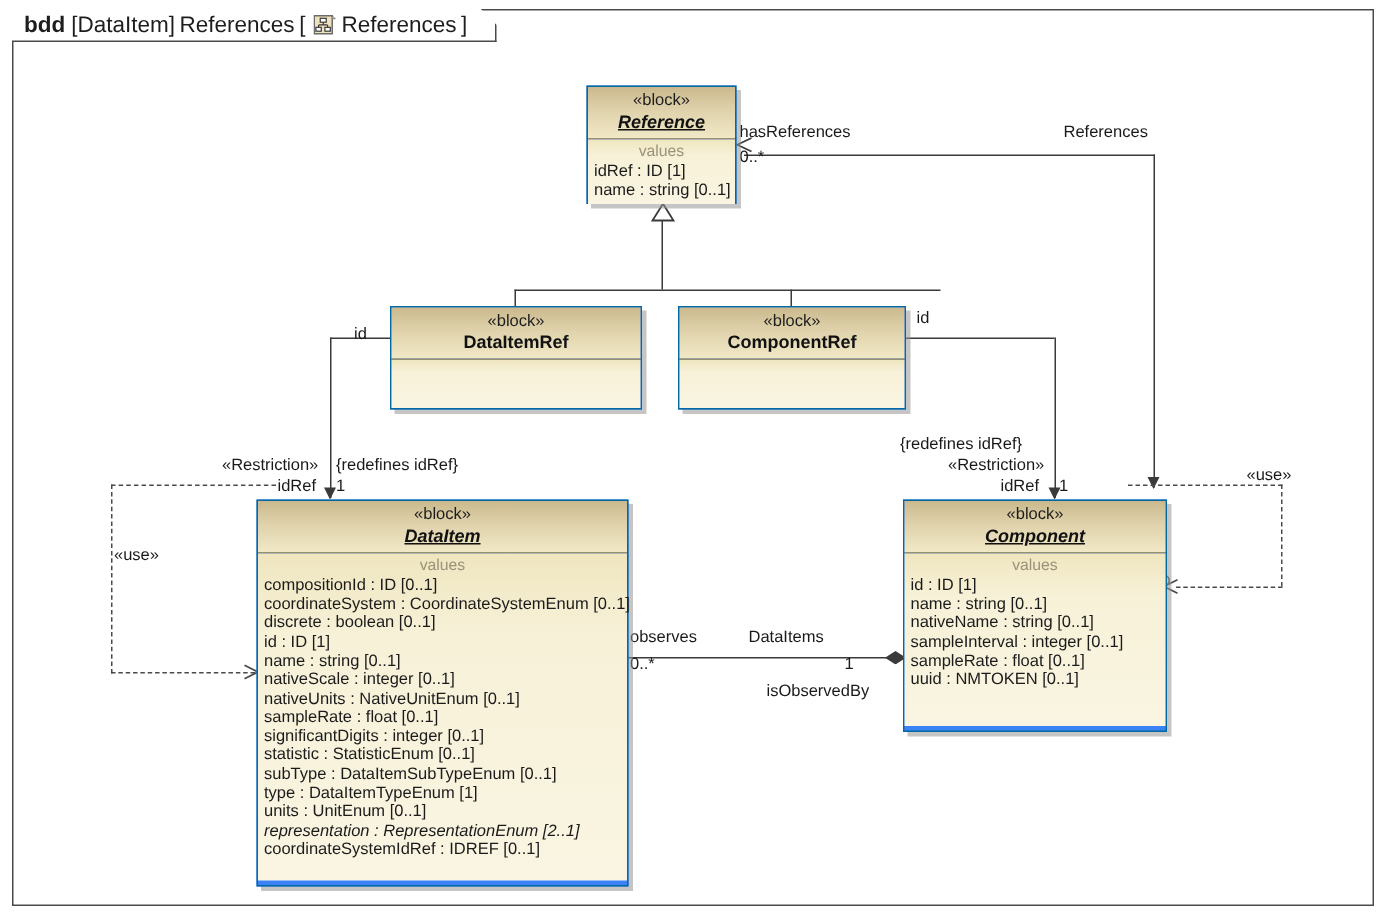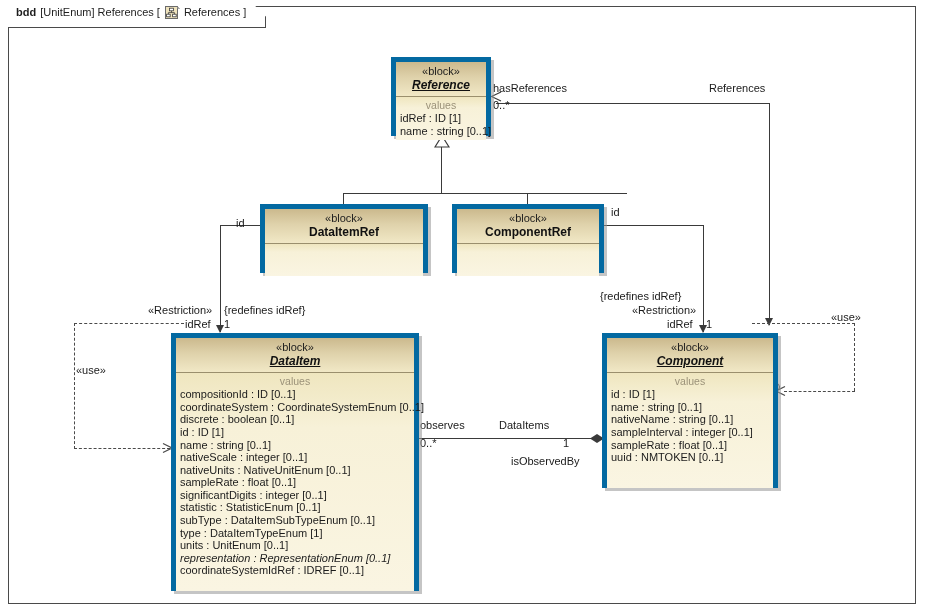--- a/index.html
+++ b/index.html
@@ -20,40 +20,40 @@
     box-sizing:border-box;
     background:#ffffff;
   }
   .frame-tab{
     position:absolute;left:8px;top:6px;
     height:22px;
     border:1.5px solid #4a4a4a;
     border-left:none;border-top:none;
     background:#ffffff;
     box-sizing:border-box;
-    display:flex;
+    display:flex;align-items:center;
     padding:0 4px 0 8px;
-    font-size:11px;color:#1d1d1d;
+    font-size:15px;color:#1d1d1d;
     white-space:nowrap;
     
     clip-path:polygon(0 0, calc(100% - 11px) 0, 100% 11px, 100% 100%, 0 100%);
     padding-right:16px;
   }
   .frame-tab .kw{font-weight:bold;margin-right:4px;}
   .frame-tab .seg{margin-right:3px;}
   .dgm-icon{
     display:inline-block;width:15px;height:14px;
     margin:0 4px 0 2px;position:relative;vertical-align:middle;
   }
 
   
   .block{
     position:absolute;
     box-sizing:border-box;
-    border:5px solid #0369a1;
+    border:1px solid #0369a1;
     background:#3b82f6;
     box-shadow:3px 3px 0 0 rgba(150,150,150,0.55);
   }
   .block .hdr{
     background:linear-gradient(to bottom,#cbb98d 0%,#dfd2ab 45%,#f1e8c6 100%);
     border-bottom:1px solid #9a8f6d;
     text-align:center;
     padding:3px 4px 4px 4px;
     line-height:1.18;
   }
@@ -112,21 +112,21 @@
 </style>
 </head>
 <body>
 
 <div id="canvas">
 
   <div class="frame"></div>
 
   <div class="frame-tab">
     <span class="kw">bdd</span>
-    <span class="seg">[UnitEnum]</span>
+    <span class="seg">[DataItem]</span>
     <span class="seg">References</span>
     <span class="seg">[</span>
     <span class="dgm-icon">
       <svg width="15" height="14" viewBox="0 0 15 14">
         <rect x="0.5" y="0.5" width="12" height="12" fill="#efe3bd" stroke="#6b6b6b"></rect>
         <path d="M12.5 0.5 L14.5 2.5 L12.5 2.5 Z" fill="#ffffff" stroke="#6b6b6b" stroke-width="0.6"></path>
         <rect x="4.5" y="2.2" width="4" height="2.6" fill="#fff" stroke="#3a3a3a" stroke-width="0.8"></rect>
         <rect x="1.6" y="8.2" width="3.6" height="2.6" fill="#fff" stroke="#3a3a3a" stroke-width="0.8"></rect>
         <rect x="7.6" y="8.2" width="3.6" height="2.6" fill="#fff" stroke="#3a3a3a" stroke-width="0.8"></rect>
         <path d="M6.5 4.9 L6.5 6.6 M3.4 6.6 L9.4 6.6 M3.4 6.6 L3.4 8.2 M9.4 6.6 L9.4 8.2" stroke="#3a3a3a" stroke-width="0.8" fill="none"></path>
@@ -242,21 +242,21 @@
         <div class="prop">id : ID [1]</div>
         <div class="prop">name : string [0..1]</div>
         <div class="prop">nativeScale : integer [0..1]</div>
         <div class="prop">nativeUnits : NativeUnitEnum [0..1]</div>
         <div class="prop">sampleRate : float [0..1]</div>
         <div class="prop">significantDigits : integer [0..1]</div>
         <div class="prop">statistic : StatisticEnum [0..1]</div>
         <div class="prop">subType : DataItemSubTypeEnum [0..1]</div>
         <div class="prop">type : DataItemTypeEnum [1]</div>
         <div class="prop">units : UnitEnum [0..1]</div>
-        <div class="prop ital">representation : RepresentationEnum [0..1]</div>
+        <div class="prop ital">representation : RepresentationEnum [2..1]</div>
         <div class="prop">coordinateSystemIdRef : IDREF [0..1]</div>
       </div>
     </div>
   </div>
 
   <div class="block" style="left:602px;top:333px;width:176px;height:155px;">
     <div class="hdr">
       <div class="stereo">«block»</div>
       <div class="bname abstract">Component</div>
     </div>

